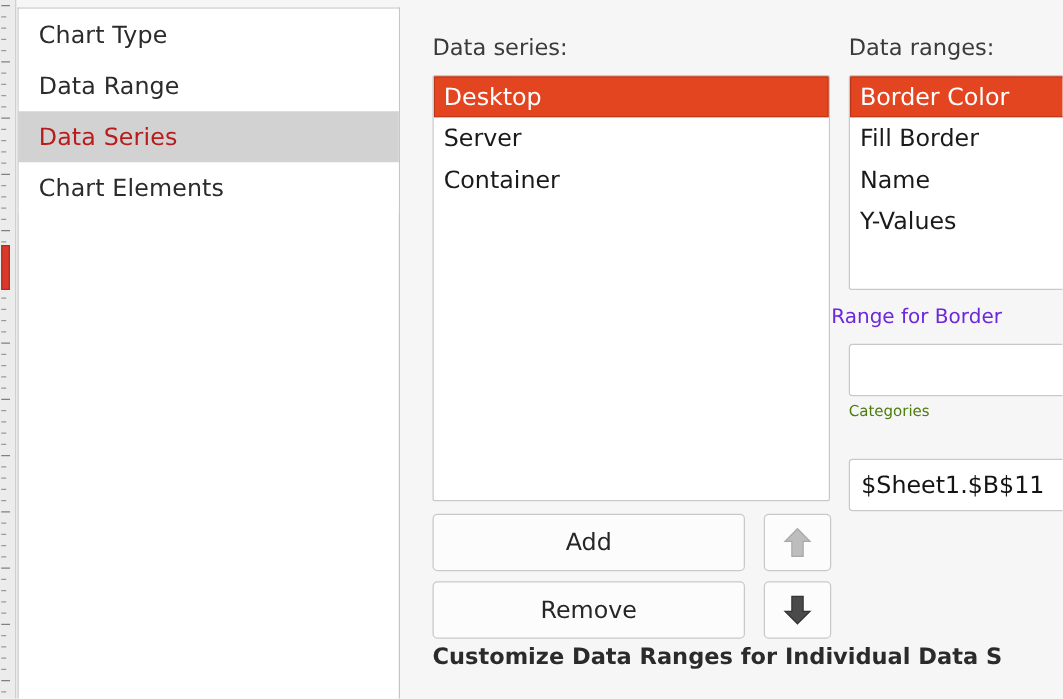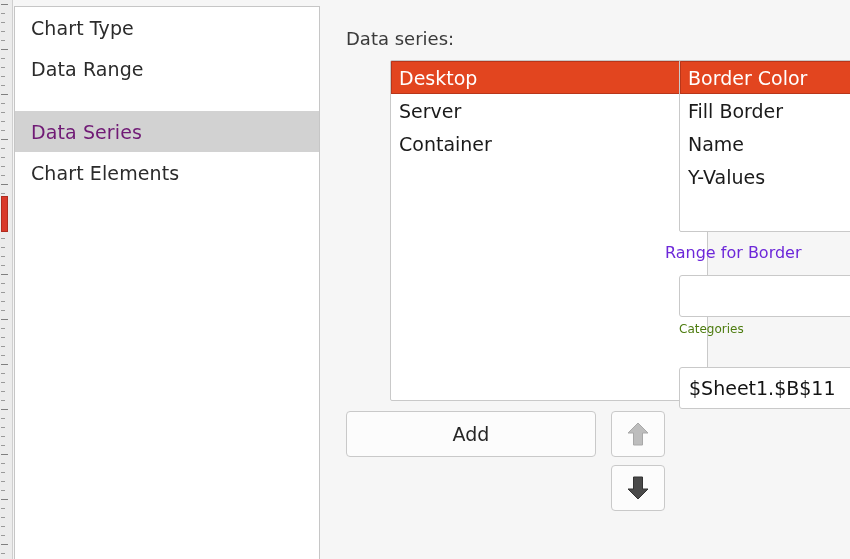--- a/index.html
+++ b/index.html
@@ -63,37 +63,36 @@
     display: flex;
     align-items: center;
     padding-left: 16px;
     font-size: 19px;
     color: #2b2b2b;
     background: #ffffff;
     letter-spacing: 0.1px;
   }
   .side-item.selected {
     background: #d2d2d2;
-    color: #701a75;
-    margin-top: 22px;
+    color: #b91c1c;
   }
   .label-series {
     position: absolute; left: 346px; top: 28px;
     font-size: 18px; color: #3a3a3a; white-space: nowrap;
   }
   .listbox {
     position: absolute;
     background: #ffffff;
     border: 1px solid #c9c9c9;
     border-radius: 2px;
     overflow: hidden;
   }
   .listbox.series-list {
     left: 346px; top: 60px;
-    width: 318px; height: 341px; margin-left: 44px;
+    width: 318px; height: 341px;
   }
   .list-item {
     height: 33px;
     display: flex;
     align-items: center;
     padding-left: 8px;
     font-size: 19px;
     color: #1a1a1a;
     background: #ffffff;
     white-space: nowrap;
@@ -267,37 +266,42 @@
       <span>Server</span>
     </div>
     <div class="list-item">
       <span>Container</span>
     </div>
   </div>
 
   <div class="btn btn-add">
     <span>Add</span>
   </div>
+  <div class="btn btn-remove">
+    <span>Remove</span>
+  </div>
 
   <div class="btn btn-arrow btn-up">
     <span>
       <svg class="arrow-svg" width="24" height="26" viewBox="0 0 24 26" aria-hidden="true">
         <path d="M12 2 L22 12 L16.5 12 L16.5 24 L7.5 24 L7.5 12 L2 12 Z" fill="#bdbdbd" stroke="#a8a8a8" stroke-width="1"></path>
       </svg>
     </span>
   </div>
   <div class="btn btn-arrow btn-down">
     <span>
       <svg class="arrow-svg" width="24" height="26" viewBox="0 0 24 26" aria-hidden="true">
         <path d="M12 24 L22 14 L16.5 14 L16.5 2 L7.5 2 L7.5 14 L2 14 Z" fill="#4a4a4a" stroke="#333333" stroke-width="1"></path>
       </svg>
     </span>
   </div>
 
-
+  <div class="bottom-note">Customize Data Ranges for Individual Data S</div>
+
+  <div class="label-ranges">Data ranges:</div>
 
   <div class="listbox ranges-list">
     <div class="list-item selected">
       <span>Border Color</span>
     </div>
     <div class="list-item">
       <span>Fill Border</span>
     </div>
     <div class="list-item">
       <span>Name</span>

